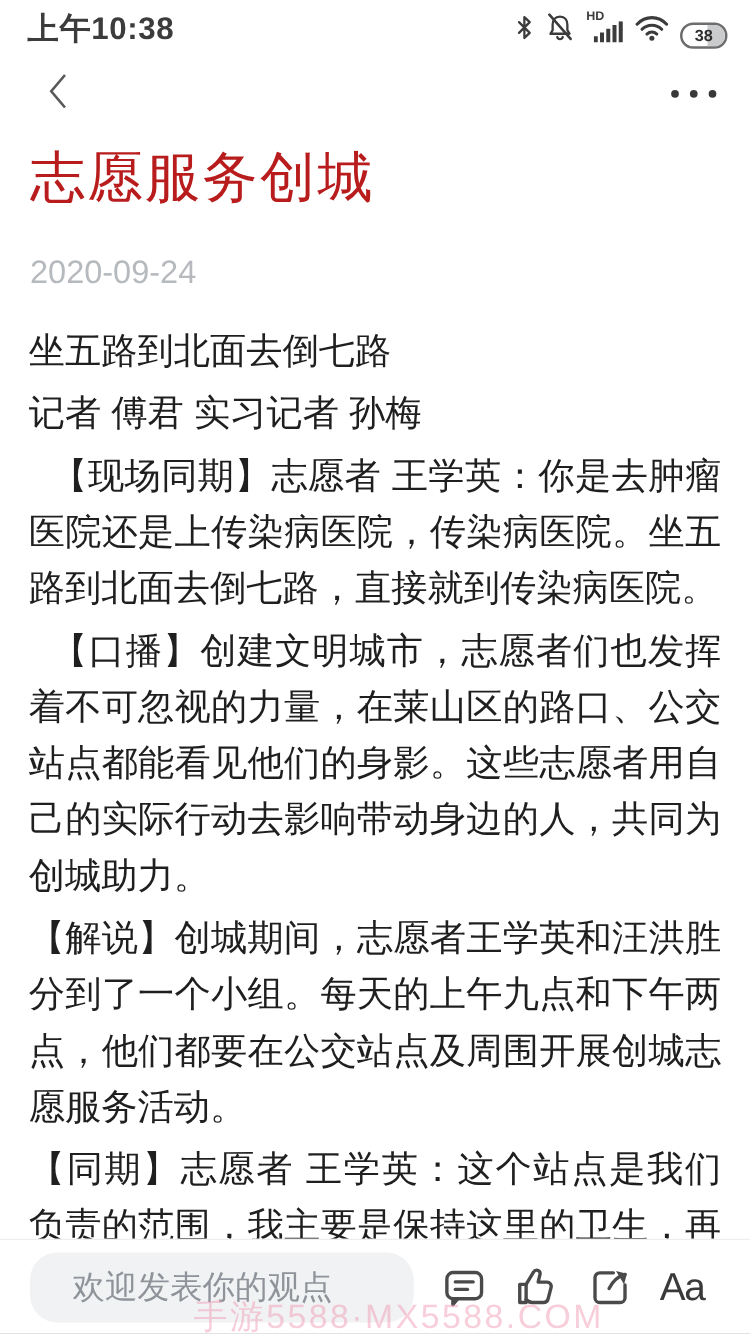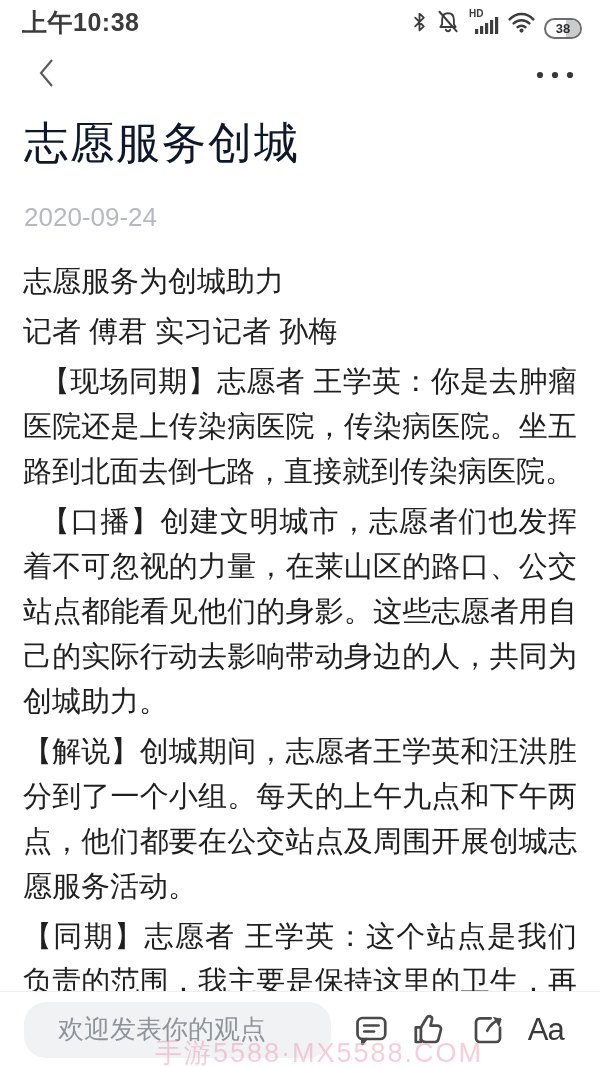--- a/index.html
+++ b/index.html
@@ -26,21 +26,21 @@
     display:flex; align-items:center; justify-content:center; overflow:hidden; background:#fff;margin-top:12px;
   }
   .battery-fill { position:absolute; right:0; top:0; bottom:0; width:42%; background:#c9cbcd; }
   .battery-num { position:relative; font-size:13px; font-weight:700; color:#2e2e2e; z-index:1; }
   
   .nav-bar { height:60px; display:flex; align-items:center; justify-content:space-between; padding:0 26px 0 36px; }
   .icon-btn { background:none; border:none; padding:0; cursor:pointer; display:flex; align-items:flex-end; }
   
   .article-title {
     margin:12px 24px 4px; font-size:44px; line-height:54px; font-weight:400;
-    letter-spacing:2px; color:#0f172a;
+    letter-spacing:2px; color:#b91c1c;
   }
   .article-meta {
     margin:32px 24px 0; display:flex; align-items:center; justify-content:space-between;
   }
   .source-label { font-size:27px; color:#bcbfc3; }
   .publish-date { font-size:26px; color:#b6b9bd; }
   .article-body {
     margin:26px 23px 0; font-size:29px; line-height:45px; color:#1f1f1f;
     text-align:justify;
   }
@@ -131,21 +131,21 @@
     </button>
   </div>
 
   <h1 class="article-title">志愿服务创城</h1>
 
   <div class="article-meta">
     <span class="publish-date">2020-09-24</span>
   </div>
 
   <div class="article-body" id="paragraphs">
-      <p class="">志愿服务为创城助力</p>
+      <p class="">坐五路到北面去倒七路</p>
       <p class="">记者 傅君 实习记者 孙梅</p>
       <p class="indent">【现场同期】志愿者 王学英：你是去肿瘤医院还是上传染病医院，传染病医院。坐五路到北面去倒七路，直接就到传染病医院。</p>
       <p class="indent">【口播】创建文明城市，志愿者们也发挥着不可忽视的力量，在莱山区的路口、公交站点都能看见他们的身影。这些志愿者用自己的实际行动去影响带动身边的人，共同为创城助力。</p>
       <p class="">【解说】创城期间，志愿者王学英和汪洪胜分到了一个小组。每天的上午九点和下午两点，他们都要在公交站点及周围开展创城志愿服务活动。</p>
       <p class="">【同期】志愿者 王学英：这个站点是我们负责的范围，我主要是保持这里的卫生，再就</p>
     </div>
 
   <div class="bottom-bar">
     <div class="comment-input">
       <span class="comment-placeholder">欢迎发表你的观点</span>

